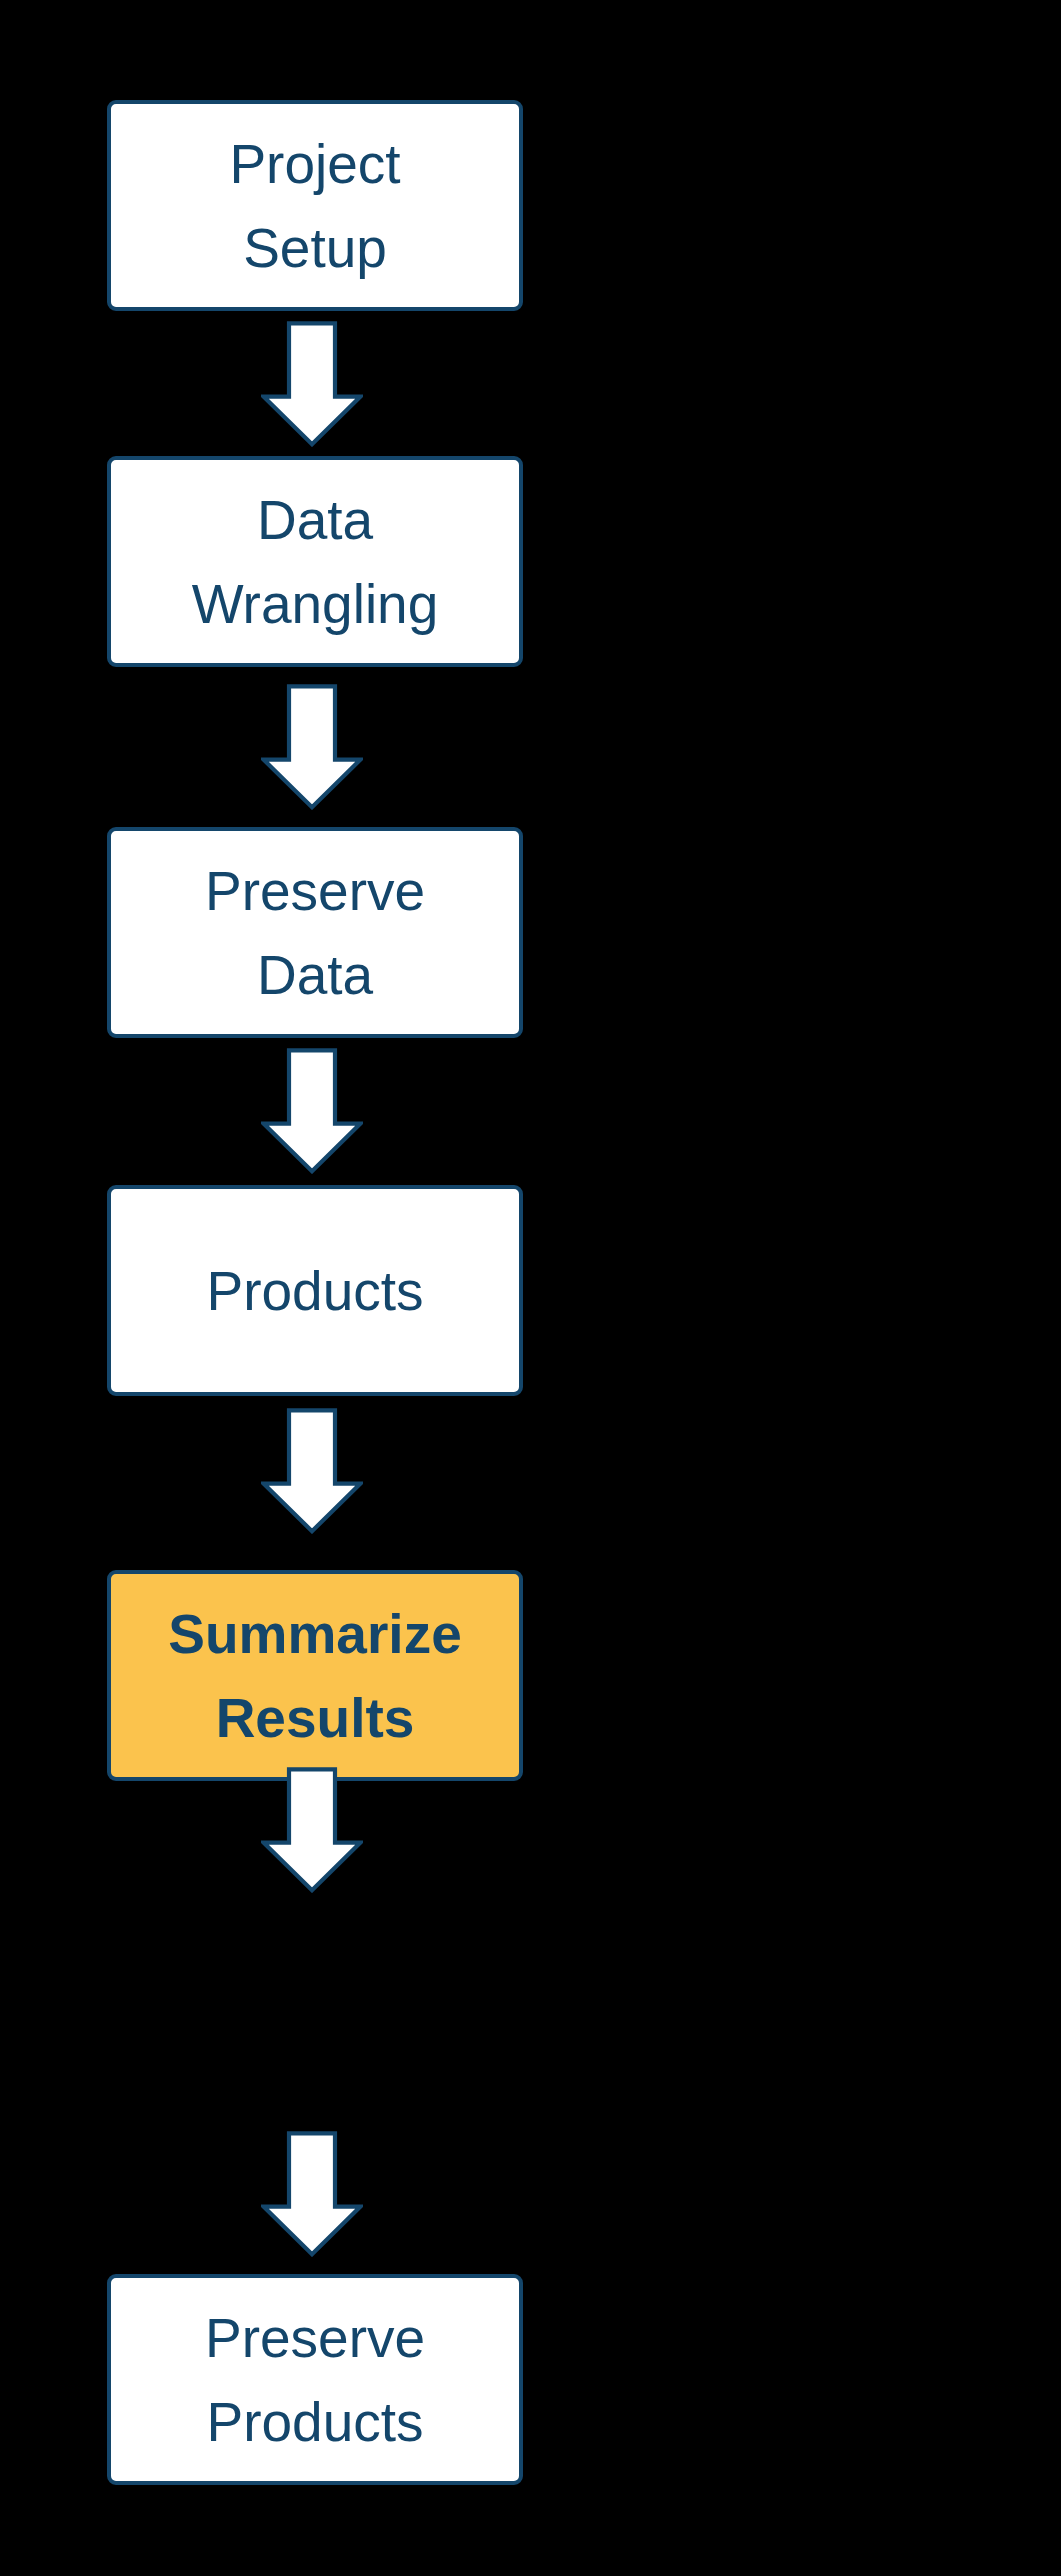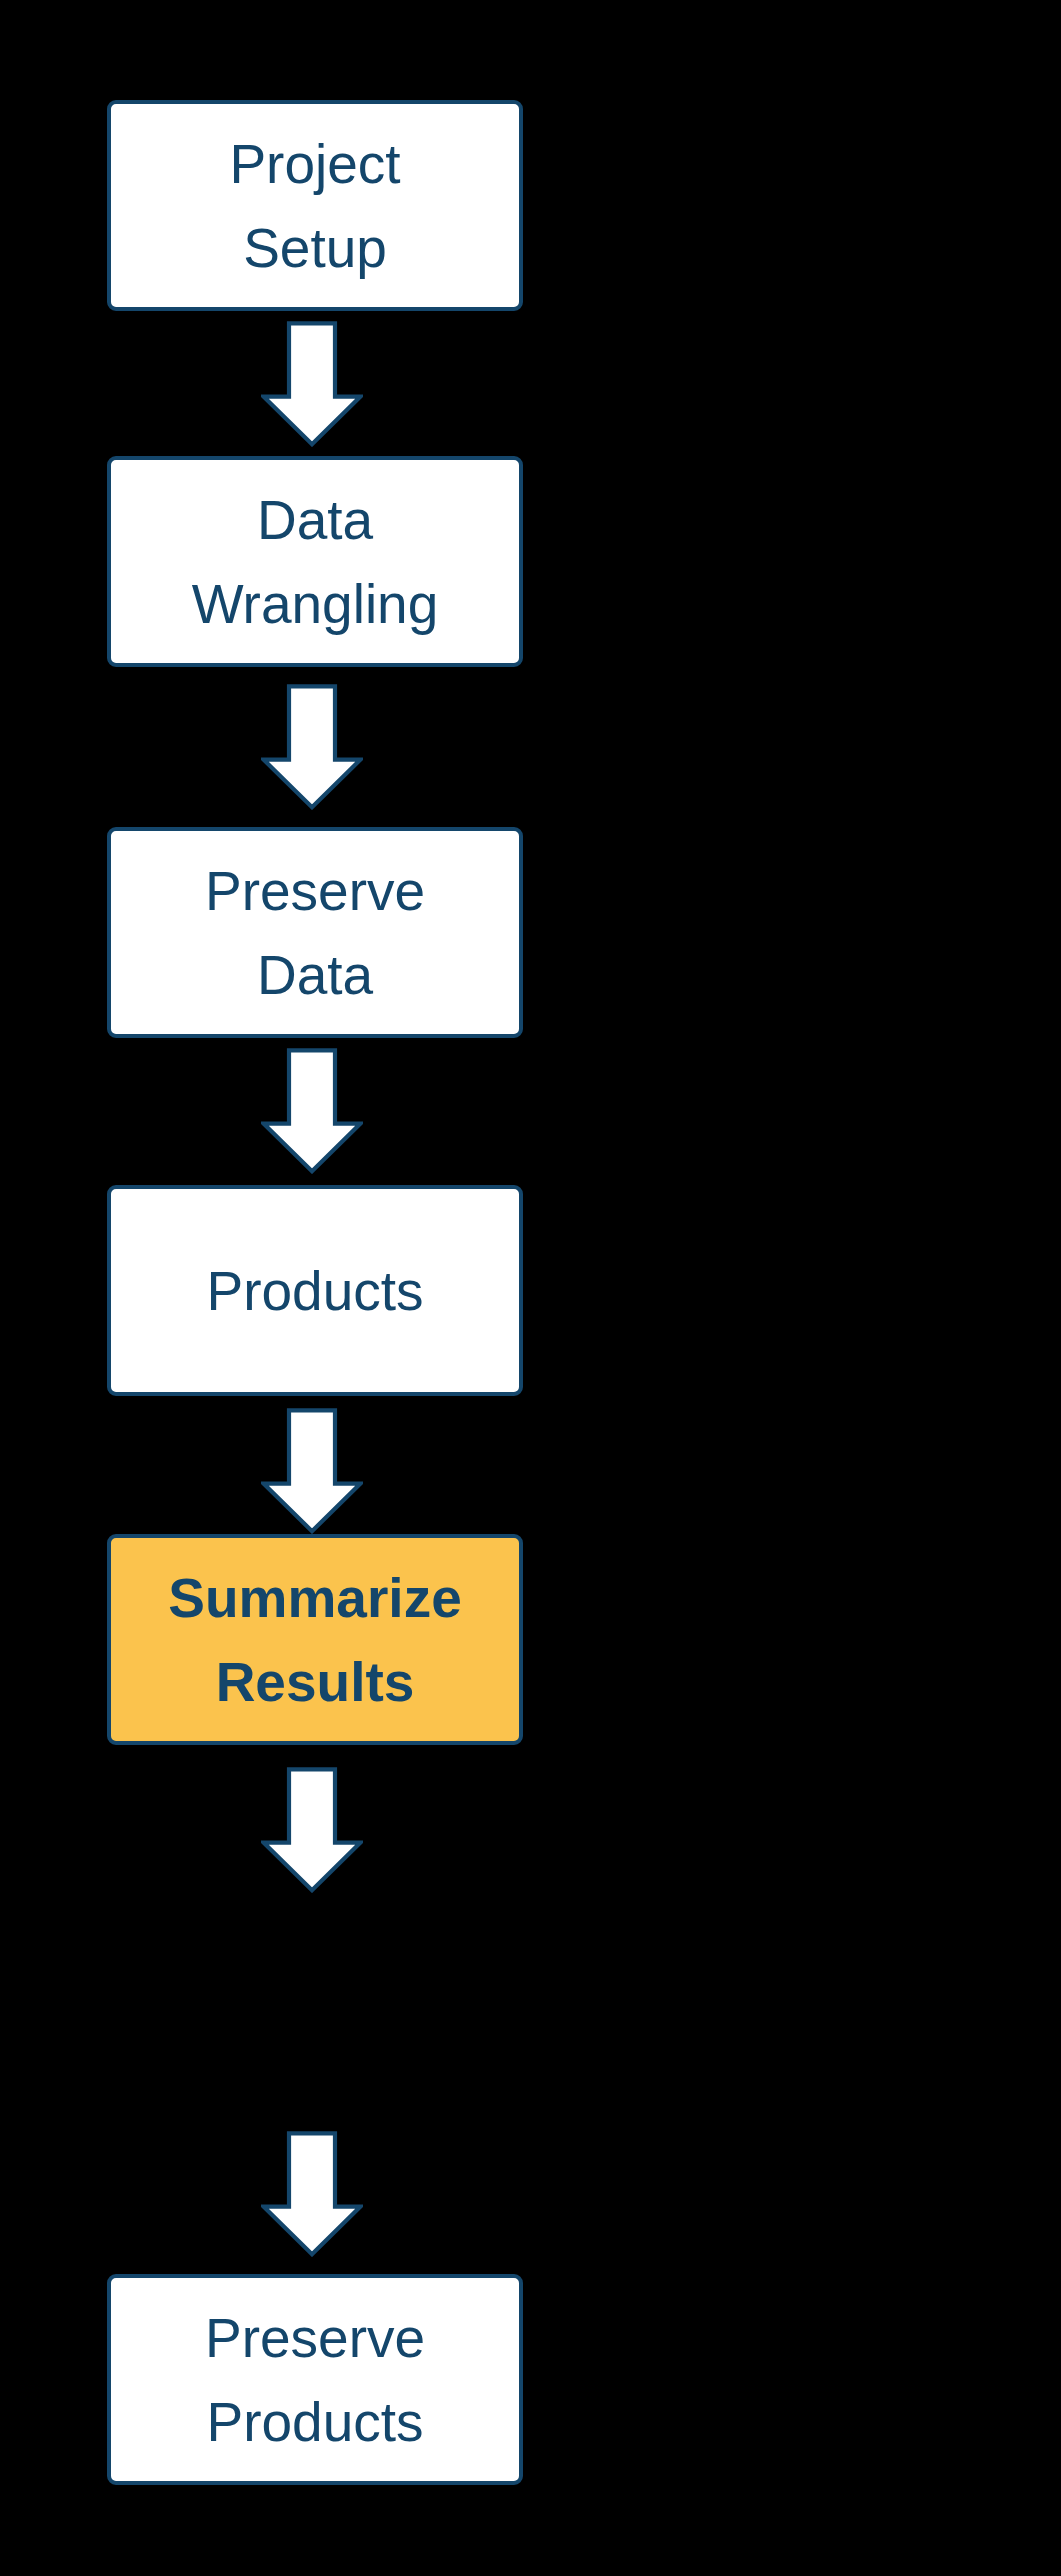--- a/index.html
+++ b/index.html
@@ -39,21 +39,21 @@
   .node.highlight {
     background: #FBC34D;
   }
   .node.highlight .label {
     font-weight: 700;
   }
   .s1 { top: 100px; }
   .s2 { top: 456px; }
   .s3 { top: 827px; }
   .s4 { top: 1185px; }
-  .s5 { top: 1534px; }
+  .s5 { top: 1570px; }
   .s6 { top: 1904px; }
   .s7 { top: 2274px; }
 
   .arrow {
     position: absolute;
     left: 261px;
     width: 102px;
     height: 126px;
   }
   .a1 { top: 321px; }

